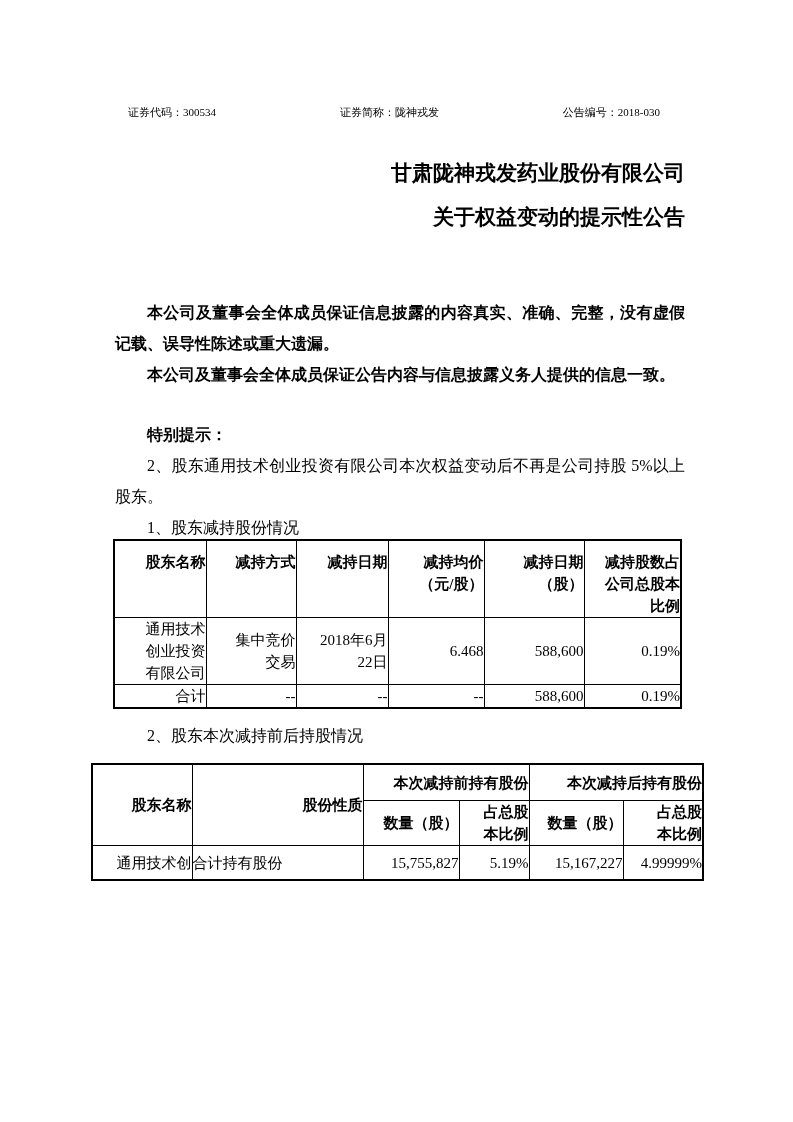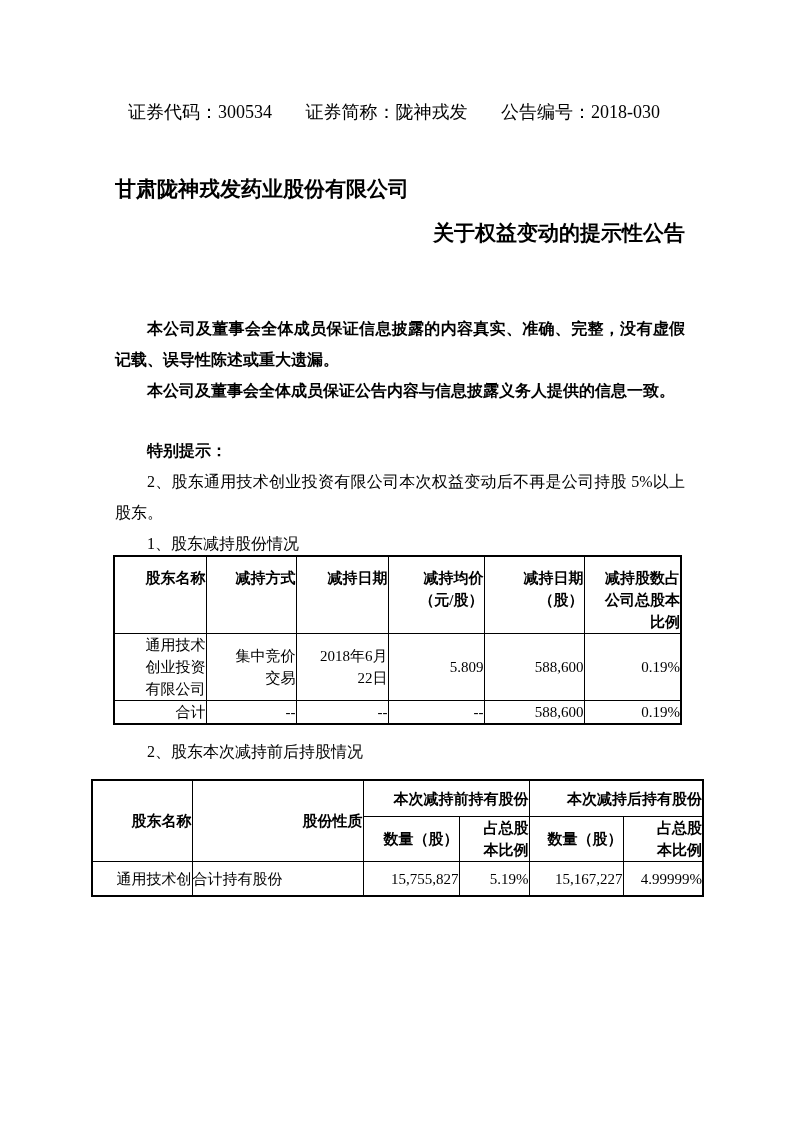--- a/index.html
+++ b/index.html
@@ -4,24 +4,24 @@
 <style>
   html,body { margin:0; padding:0; background:#ffffff; }
   .page {
     width:793px; height:1122px; box-sizing:border-box; position:relative;
     background:#ffffff; color:#000;
     font-family:"Liberation Serif","DejaVu Serif",serif;
     padding:103px 108px 0 115px; overflow:hidden;
   }
   .doc-header {
     display:flex; justify-content:space-between;
-    padding:0 25px 0 13px; font-size:18px; line-height:19px;
+    padding:0 25px 0 13px; font-size:11px; line-height:19px;
   }
   .hei { font-family:"Liberation Sans","DejaVu Sans",sans-serif; font-weight:bold; }
-  .doc-title { margin-top:54px; text-align:left; font-size:21px; line-height:26px; }
+  .doc-title { margin-top:38px; text-align:right; font-size:21px; line-height:26px; }
   .doc-subtitle { margin-top:18px; text-align:right; font-size:21px; line-height:26px; }
   .text-block { margin-top:67px; width:570px; }
   .text-block p {
     margin:0; font-size:16px; line-height:31px;
     text-indent:2em; text-align:justify;
   }
   .gap-top { margin-top:29px !important; }
   table { border-collapse:collapse; table-layout:fixed; border:2px solid #000; }
   th,td {
     border:1px solid #000; text-align:right; vertical-align:middle;
@@ -86,21 +86,21 @@
 比例</th>
     </tr>
     <tr class="drow">
       <td class="pre">通用技术
 创业投资
 有限公司</td>
       <td class="pre">集中竞价
 交易</td>
       <td class="pre">2018年6月
 22日</td>
-      <td>5.809</td>
+      <td>6.468</td>
       <td>588,600</td>
       <td>0.19%</td>
     </tr>
     <tr class="trow">
       <td>合计</td>
       <td>--</td>
       <td>--</td>
       <td>--</td>
       <td>588,600</td>
       <td>0.19%</td>

